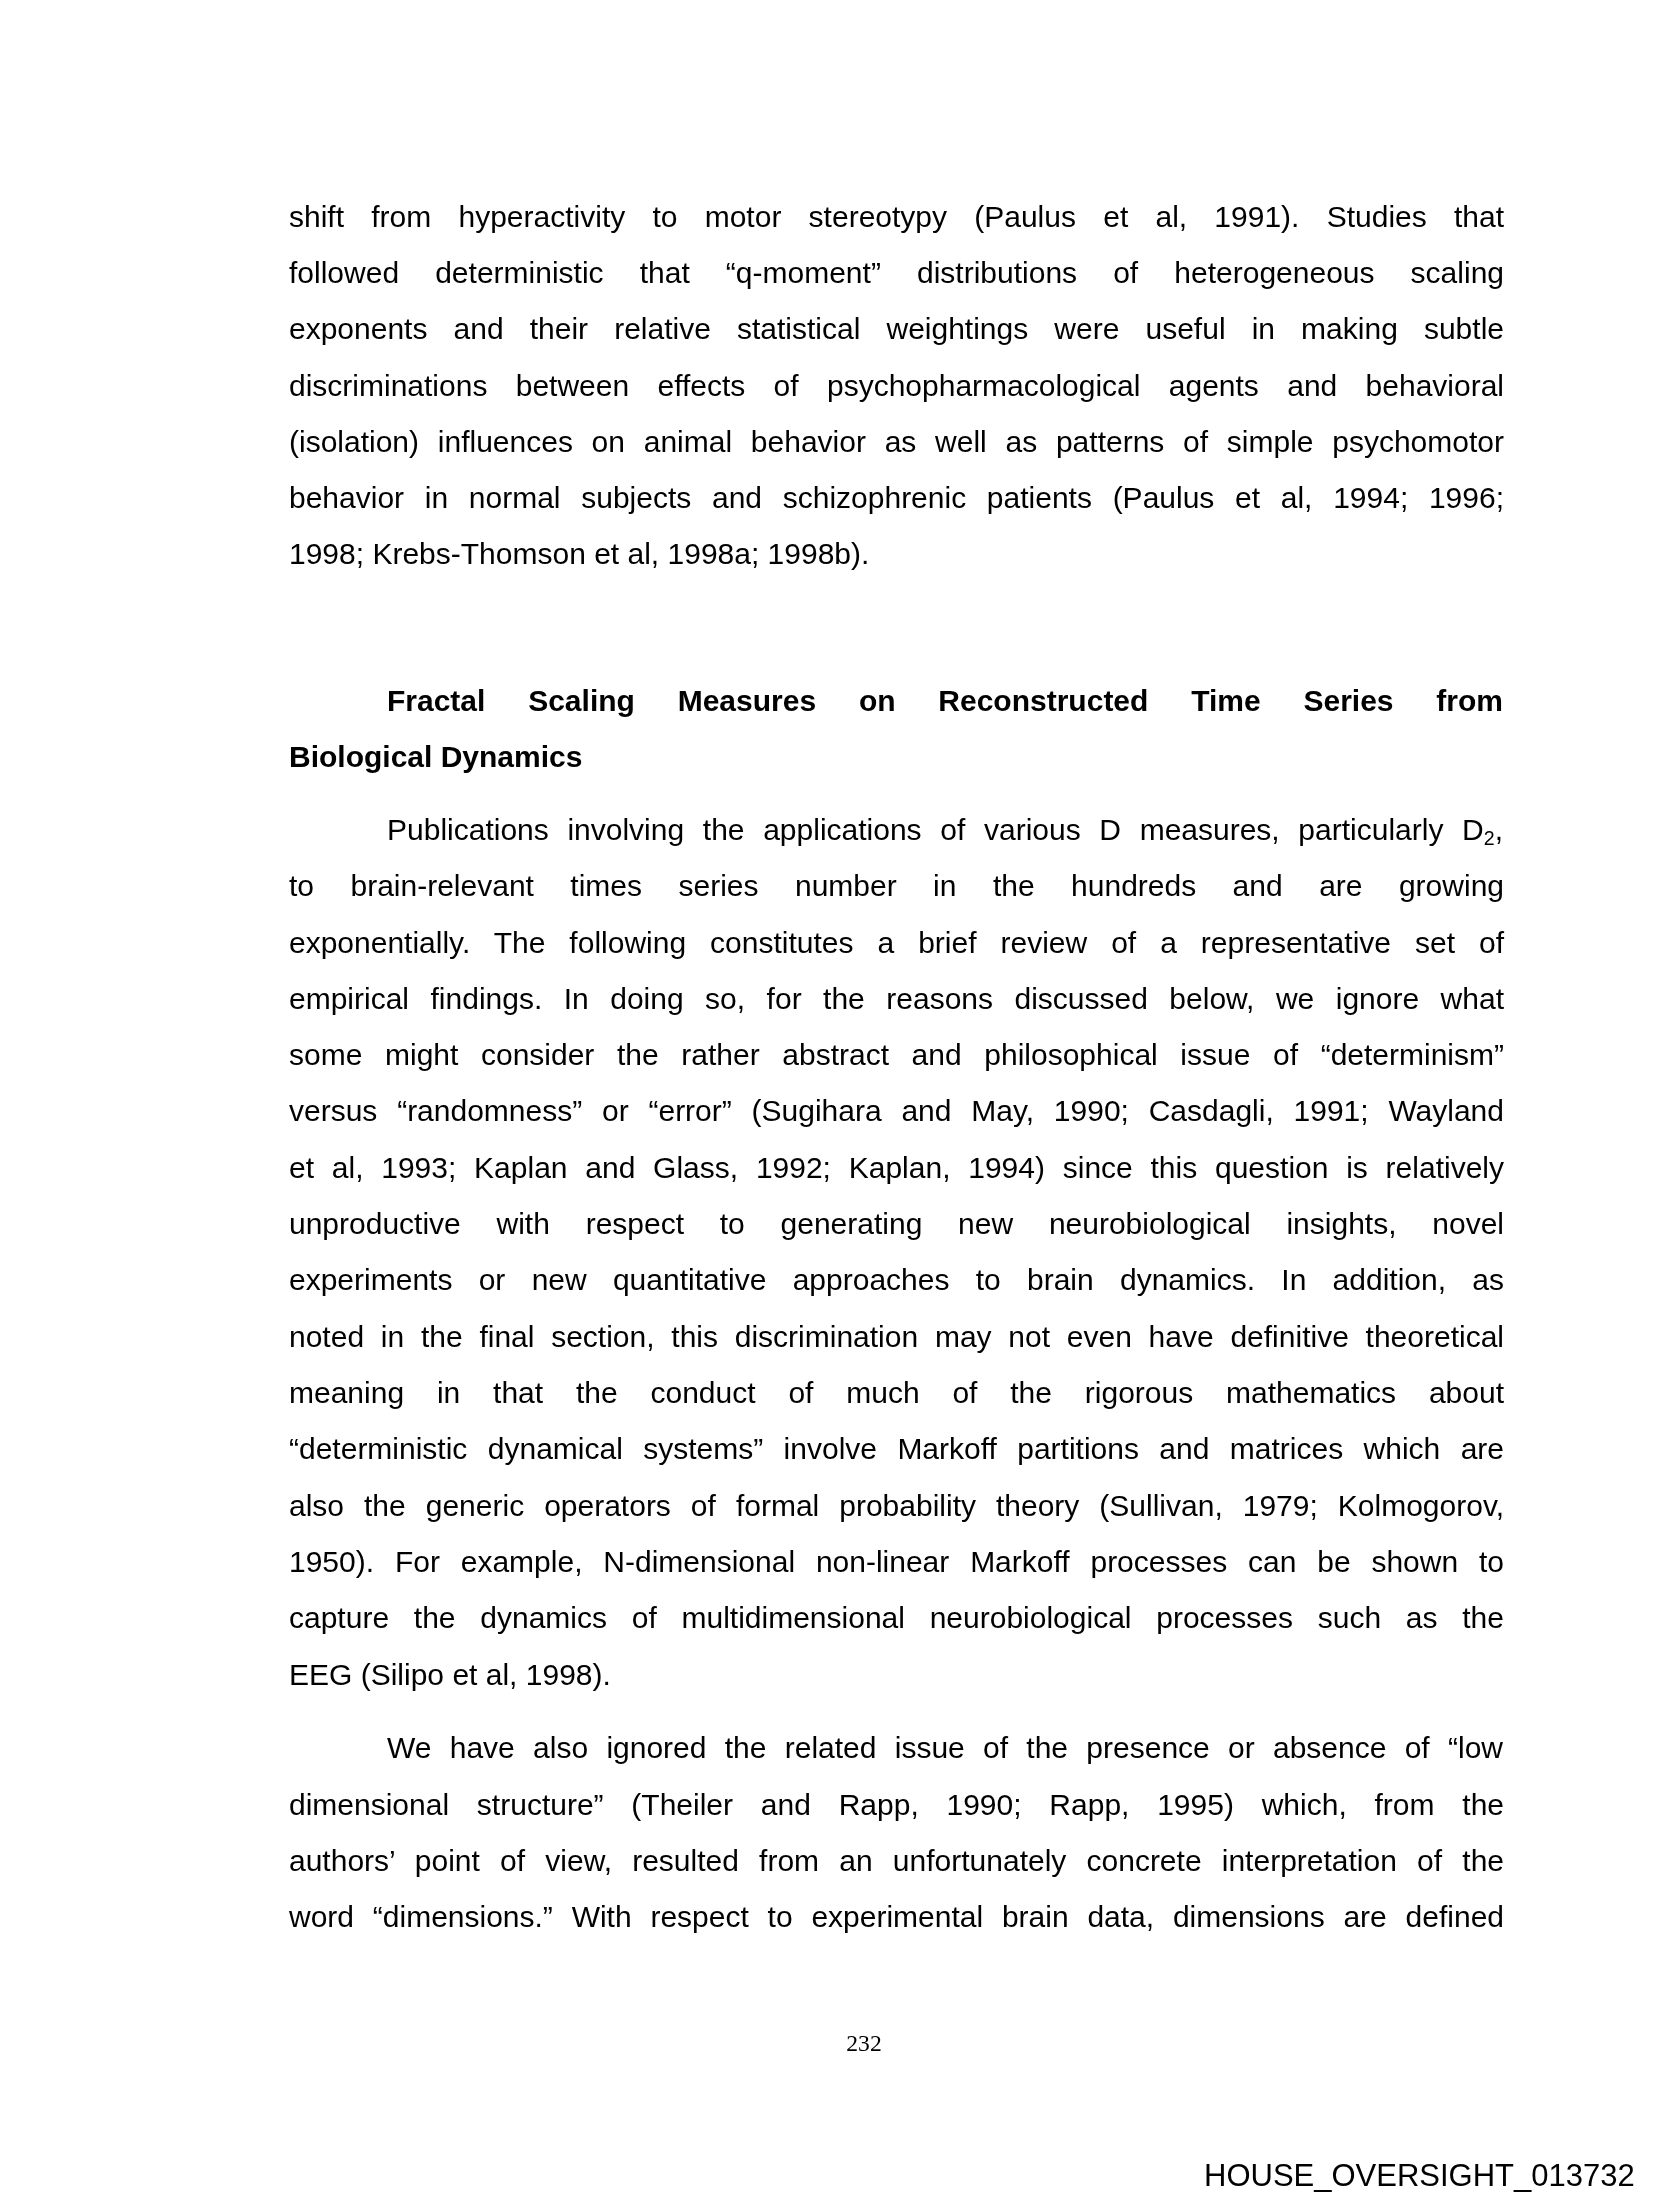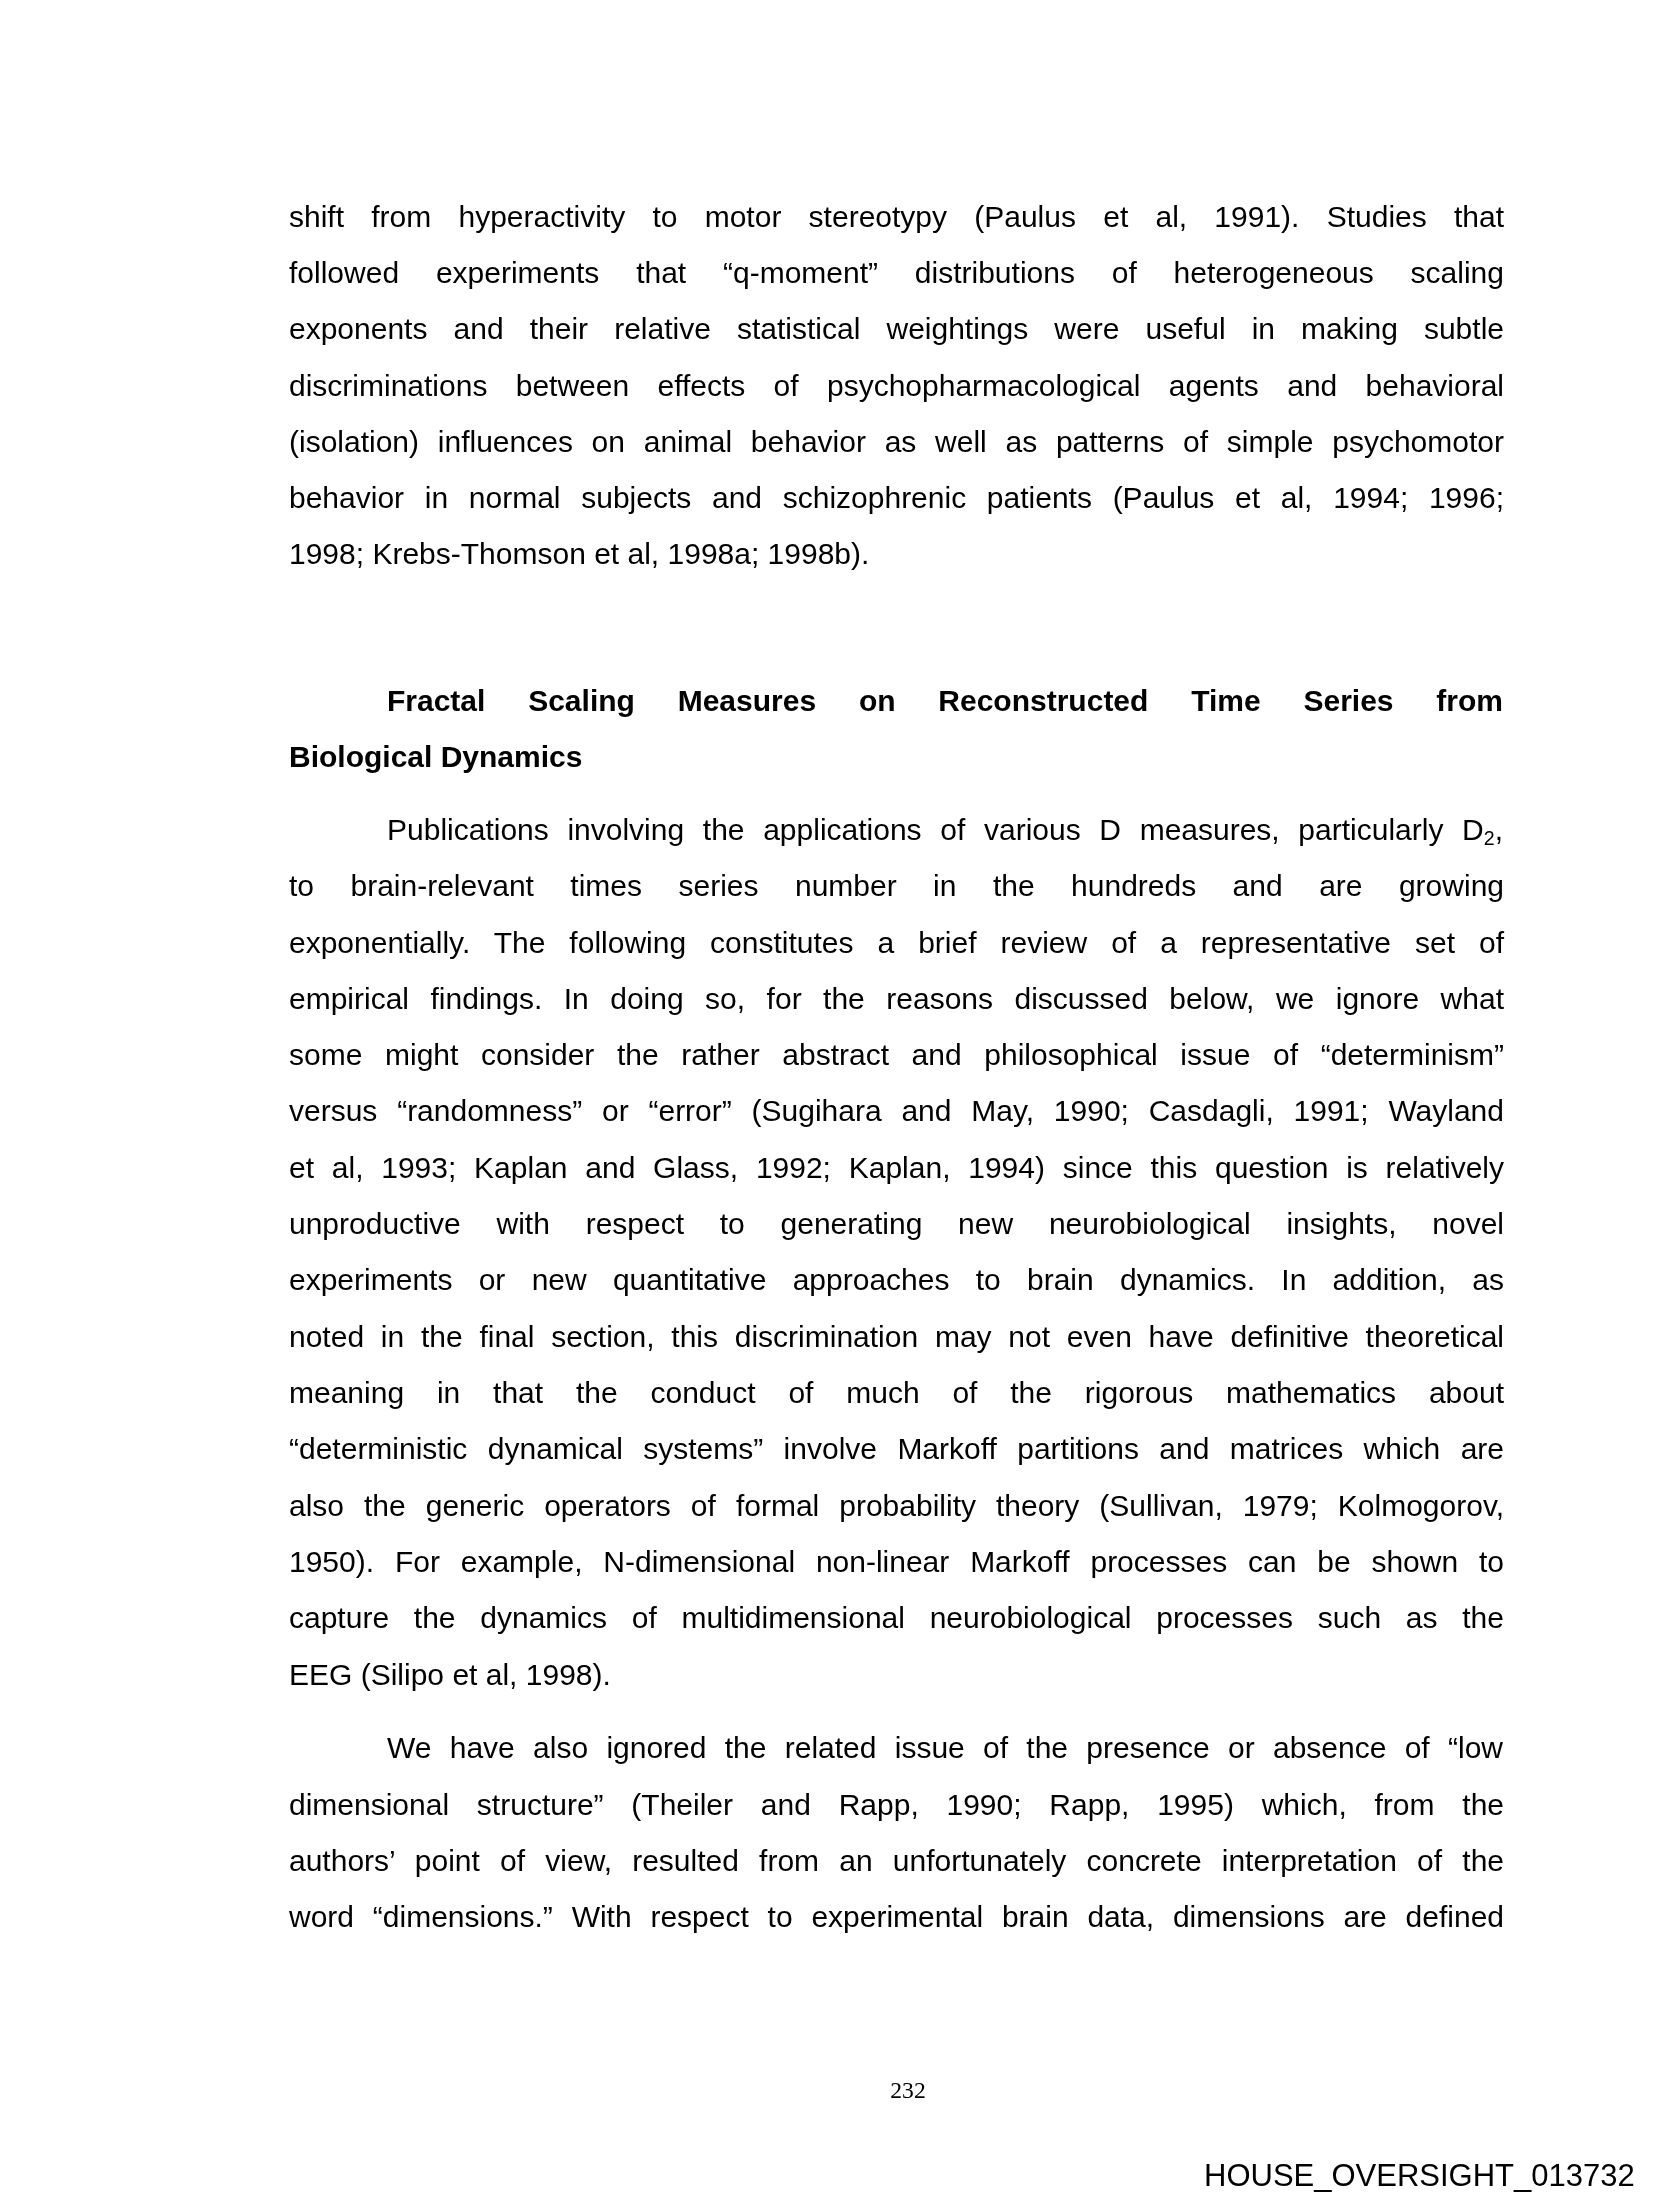--- a/index.html
+++ b/index.html
@@ -18,49 +18,48 @@
     text-align-last: justify;
     color: #000;
     margin-left: 32px;
   }
   .line.last { text-align-last: left; }
   .line.indent { left: 355px; width: 1116px; }
   .line.bold { font-weight: bold; }
   sub.sub { font-size: 19.6px; vertical-align: -5.2px; line-height: 0; }
   .page-number {
     position: absolute;
-    left: 862px; width: 92px;
+    left: 818px; width: 92px;
     top: 2029px;
     text-align: center;
     font-family: "Liberation Serif", serif;
     font-size: 23.6px;
     line-height: 29px;
     color: #000;
-    margin-top: 47px;
   }
   .bates {
     position: absolute;
     left: 1204px; width: 440px;
     top: 2157px;
     text-align: left;
     font-family: "Liberation Sans", sans-serif;
     font-size: 31px;
     line-height: 37px;
     color: #000;
     white-space: nowrap;
   }
 </style>
 </head>
 <body>
 
 <div class="page">
 
   <div>
     <div class="line" style="top:198px">shift from hyperactivity to motor stereotypy (Paulus et al, 1991). Studies that</div>
-    <div class="line" style="top:254px">followed experiments that “q-moment” distributions of heterogeneous scaling</div>
+    <div class="line" style="top:254px">followed deterministic that “q-moment” distributions of heterogeneous scaling</div>
     <div class="line" style="top:310px">exponents and their relative statistical weightings were useful in making subtle</div>
     <div class="line" style="top:367px">discriminations between effects of psychopharmacological agents and behavioral</div>
     <div class="line" style="top:423px">(isolation) influences on animal behavior as well as patterns of simple psychomotor</div>
     <div class="line" style="top:479px">behavior in normal subjects and schizophrenic patients (Paulus et al, 1994; 1996;</div>
     <div class="line last" style="top:535px">1998; Krebs-Thomson et al, 1998a; 1998b).</div>
   </div>
 
   <div>
     <div class="line bold indent" style="top:682px">Fractal Scaling Measures on Reconstructed Time Series from</div>
     <div class="line bold last" style="top:738px">Biological Dynamics</div>

